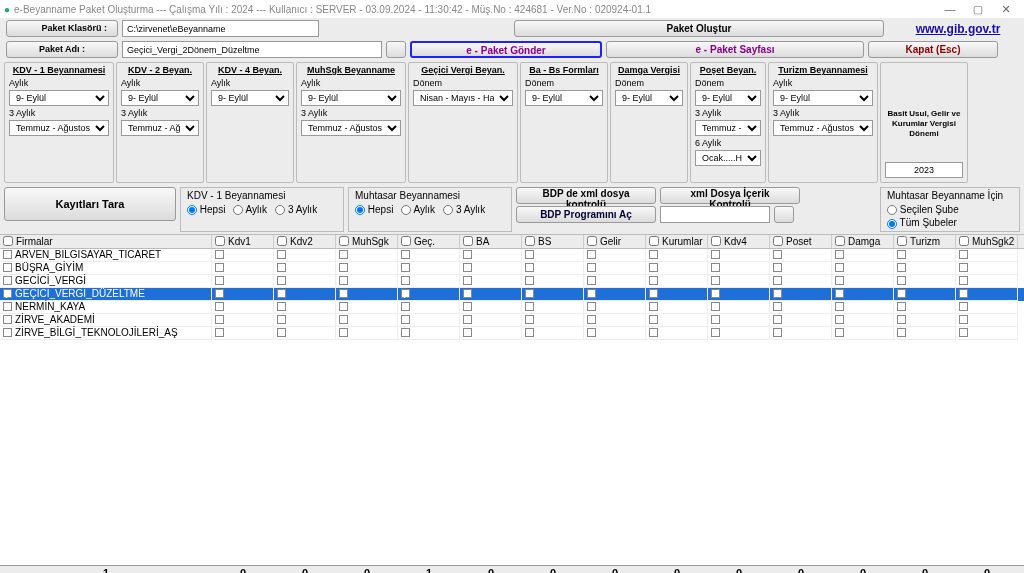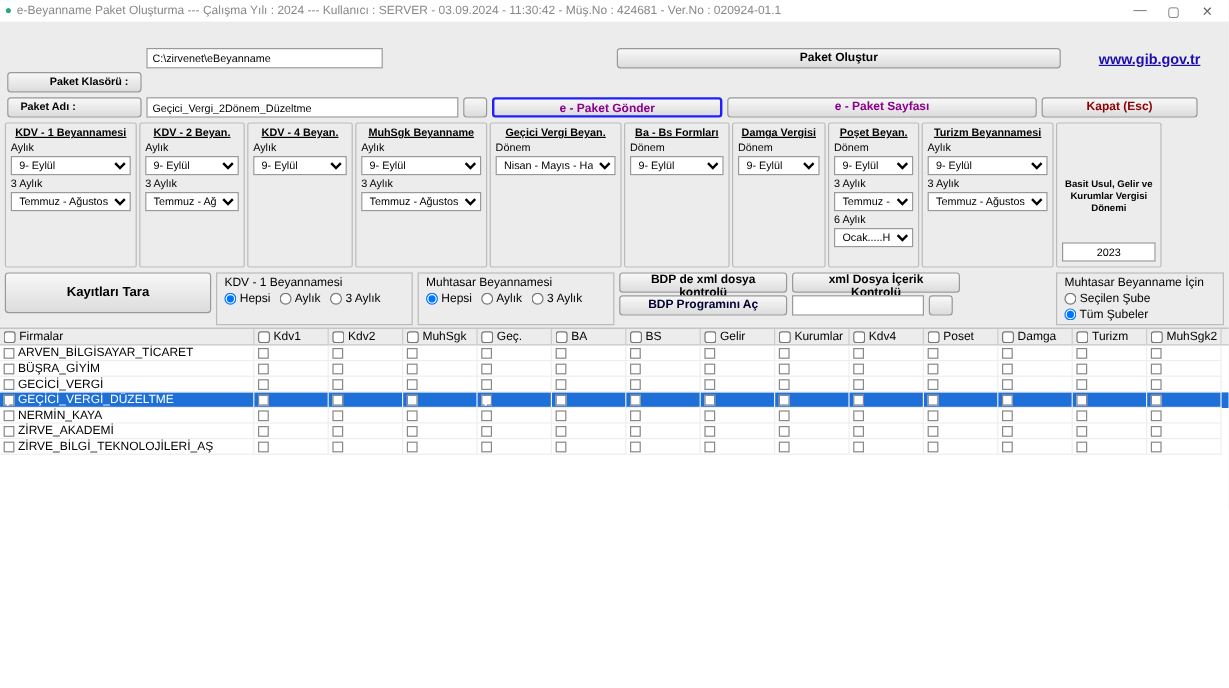--- a/index.html
+++ b/index.html
@@ -57,30 +57,30 @@
 
 <div class="titlebar">
   <span style="color:#2a7;margin-right:4px;">●</span>
   <span class="title-text">e-Beyanname Paket Oluşturma  ---  Çalışma Yılı : 2024  ---  Kullanıcı : SERVER - 03.09.2024 -  11:30:42 - Müş.No : 424681 - Ver.No : 020924-01.1</span>
   <span class="win-btn">—</span>
   <span class="win-btn">▢</span>
   <span class="win-btn">✕</span>
 </div>
 
 <div class="top-row">
-  <div class="btn-lbl" style="width:112px;text-align:right;margin-top:40px;">Paket Klasörü :</div>
+  <div class="btn-lbl" style="width:112px;text-align:right;">Paket Klasörü :</div>
   <input class="wide-input" style="max-width: 280px;" value="C:\zirvenet\eBeyanname">
   <div style="flex:1;"></div>
   <div class="btn-big" style="width:370px;">Paket Oluştur</div>
   <div style="width:6px;"></div>
   <a class="btn-link" style="width:120px;text-align:center;font-size:12px;font-weight:bold;">www.gib.gov.tr</a>
 </div>
 
 <div class="top-row">
-  <div class="btn-lbl" style="width:112px;text-align:left;">Paket Adı :</div>
+  <div class="btn-lbl" style="width:112px;text-align:center;">Paket Adı :</div>
   <input class="wide-input" style="max-width: 260px;" value="Geçici_Vergi_2Dönem_Düzeltme">
   <button class="sq-btn"></button>
   <div class="btn-big btn-purple btn-blue-border" style="width:192px;">e - Paket Gönder</div>
   <div class="btn-big btn-purple" style="width:258px;">e - Paket Sayfası</div>
   <div class="btn-big red" style="width:130px;">Kapat (Esc)</div>
 </div>
 
 <div class="cols-row">
   <div class="col-group" style="width:110px;">
     <div class="hdr">KDV - 1 Beyannamesi</div>

